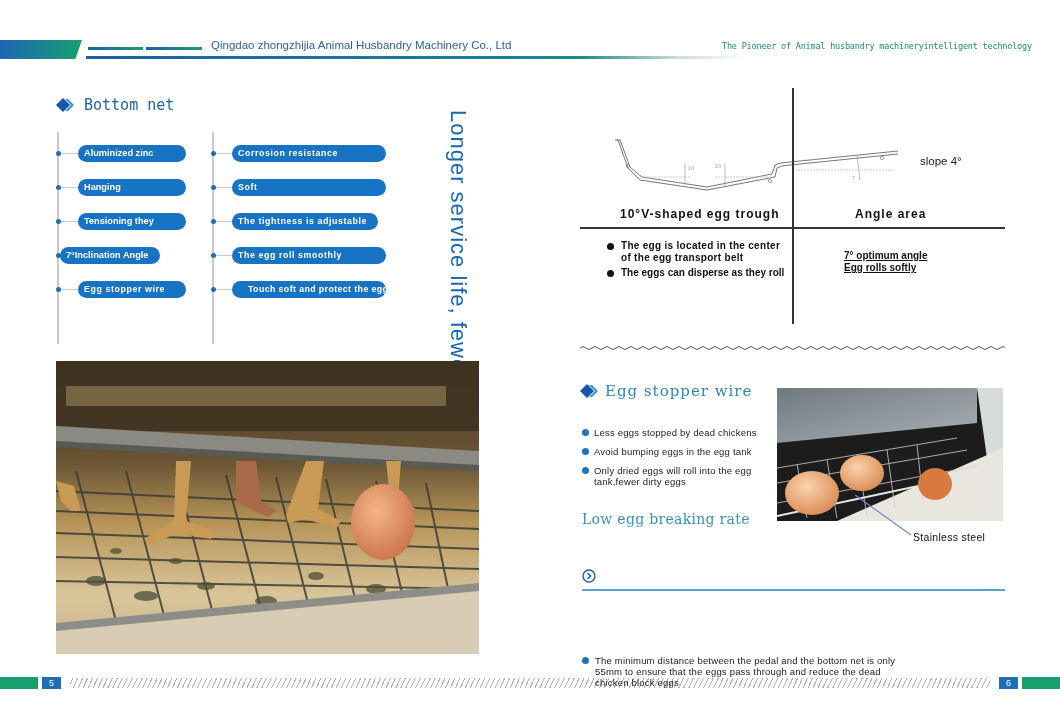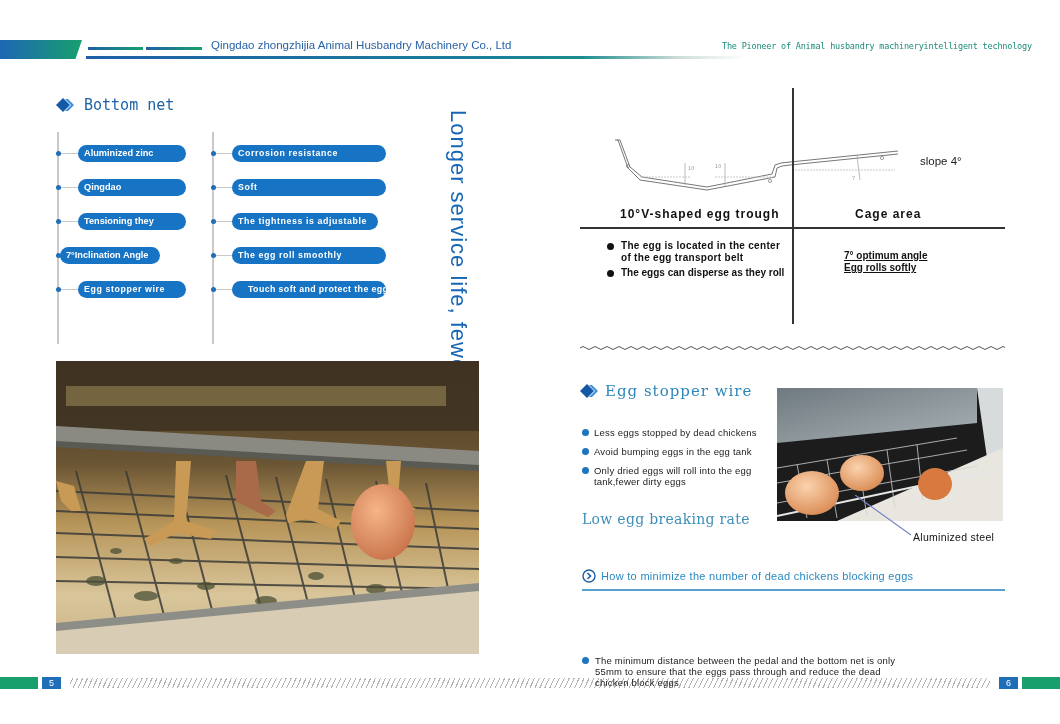--- a/index.html
+++ b/index.html
@@ -95,21 +95,21 @@
 
 <div class="abs" style="left:56px;top:145px;width:132px;">
   <div class="abs pill-row" style="top:0;width:132px;">
     <div class="abs pill-dot" style="left:0;"></div>
     <div class="abs pill-conn" style="left:5px;width:18px;"></div>
     <div class="abs pill" style="left:22px;width:108px;">Aluminized zinc</div>
   </div>
   <div class="abs pill-row" style="top:34px;width:132px;">
     <div class="abs pill-dot" style="left:0;"></div>
     <div class="abs pill-conn" style="left:5px;width:18px;"></div>
-    <div class="abs pill" style="left:22px;width:108px;">Qingdao</div>
+    <div class="abs pill" style="left:22px;width:108px;">Hanging</div>
   </div>
   <div class="abs pill-row" style="top:68px;width:132px;">
     <div class="abs pill-dot" style="left:0;"></div>
     <div class="abs pill-conn" style="left:5px;width:18px;"></div>
     <div class="abs pill" style="left:22px;width:108px;">Tensioning they</div>
   </div>
   <div class="abs pill-row" style="top:102px;width:132px;">
     <div class="abs pill-dot" style="left:0;"></div>
     <div class="abs pill-conn" style="left:5px;width:18px;"></div>
     <div class="abs pill" style="left:4px;width:100px;">7°Inclination Angle</div>
@@ -234,21 +234,21 @@
     <text x="272" y="92">7</text>
   </g>
   <circle cx="48" cy="78" r="1.6" fill="none" stroke="#777" stroke-width="0.7"></circle>
   <circle cx="190" cy="93" r="1.6" fill="none" stroke="#777" stroke-width="0.7"></circle>
   <circle cx="302" cy="70" r="1.6" fill="none" stroke="#777" stroke-width="0.7"></circle>
 </svg>
 <div class="abs diag-vline"></div>
 <div class="abs diag-hline"></div>
 <div class="abs slope-label">slope 4°</div>
 <div class="abs diag-label" style="left:620px;top:207px;">10°V-shaped egg trough</div>
-<div class="abs diag-label" style="left:855px;top:207px;">Cage area</div>
+<div class="abs diag-label" style="left:855px;top:207px;">Angle area</div>
 
 <div class="abs diag-bullets">
   <div class="diag-bullet">The egg is located in the center of the egg transport belt</div>
   <div class="diag-bullet tight">The eggs can disperse as they roll</div>
 </div>
 <div class="abs cage-note">
   <div>7° optimum angle</div>
   <div>Egg rolls softly</div>
 </div>
 
@@ -299,28 +299,27 @@
     </g>
     <line x1="0" y1="128" x2="226" y2="80" stroke="#e6e6e6" stroke-width="2"></line>
     <ellipse cx="35" cy="105" rx="27" ry="22" fill="url(#egg2)"></ellipse>
     <ellipse cx="85" cy="85" rx="22" ry="18" fill="url(#egg2)"></ellipse>
     <ellipse cx="158" cy="96" rx="17" ry="16" fill="#d8793f"></ellipse>
   </svg>
 </div>
 <svg class="abs" style="left:855px;top:495px;" width="60" height="45" viewBox="0 0 60 45">
   <line x1="0" y1="0" x2="56" y2="40" stroke="#7a84c8" stroke-width="1.2"></line>
 </svg>
-<div class="abs stainless-label">Aluminized steel</div>
+<div class="abs stainless-label">Stainless steel</div>
 
 <div class="abs howto" style="display:flex;align-items:center;gap:5px;">
   <svg width="14" height="14" viewBox="0 0 14 14">
     <circle cx="7" cy="7" r="6" fill="none" stroke="#1d5fa3" stroke-width="1.4"></circle>
     <polyline points="5.5,4 8.5,7 5.5,10" fill="none" stroke="#1d5fa3" stroke-width="1.6"></polyline>
   </svg>
-  <span class="howto-text">How to minimize the number of dead chickens blocking eggs</span>
 </div>
 <div class="abs howto-line"></div>
 <div class="abs blue-bullets min-bullets">
   <div class="blue-bullet">The minimum distance between the pedal and the bottom net is only 55mm to ensure that the eggs pass through and reduce the dead chicken block eggs</div>
   <div class="blue-bullet">Using egg stopper wire</div>
 </div>
 
 <div class="abs ftr-num" style="left:999px;">6</div>
 <div class="abs ftr-green-r"></div>
 

